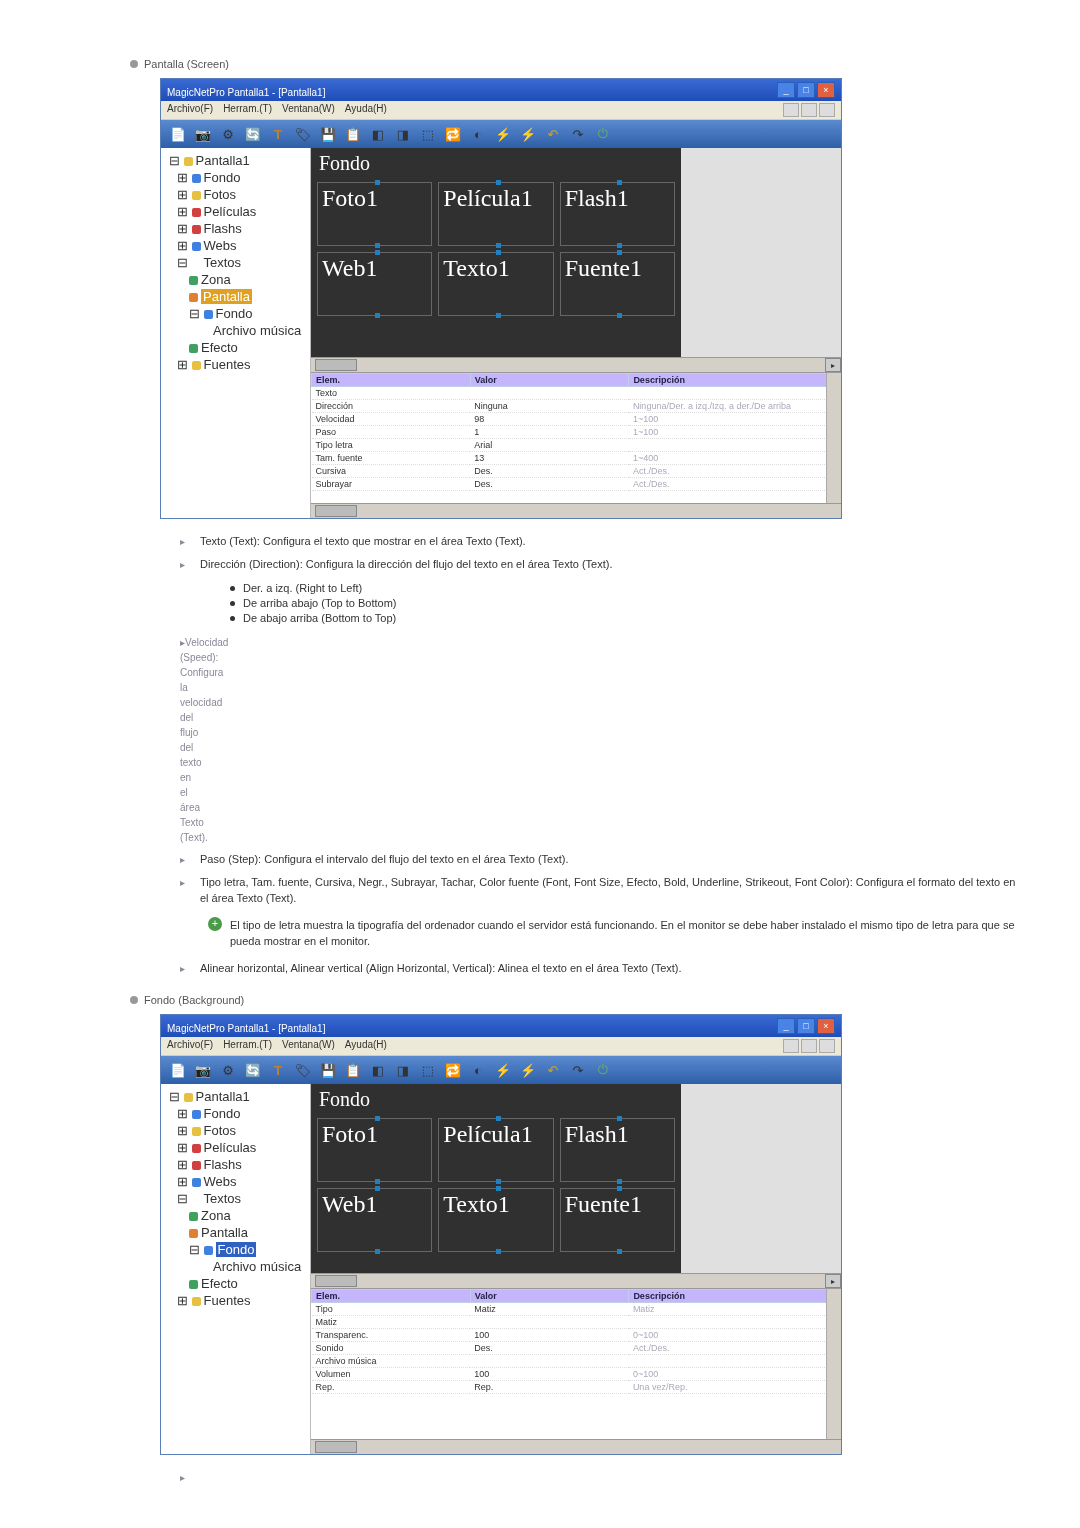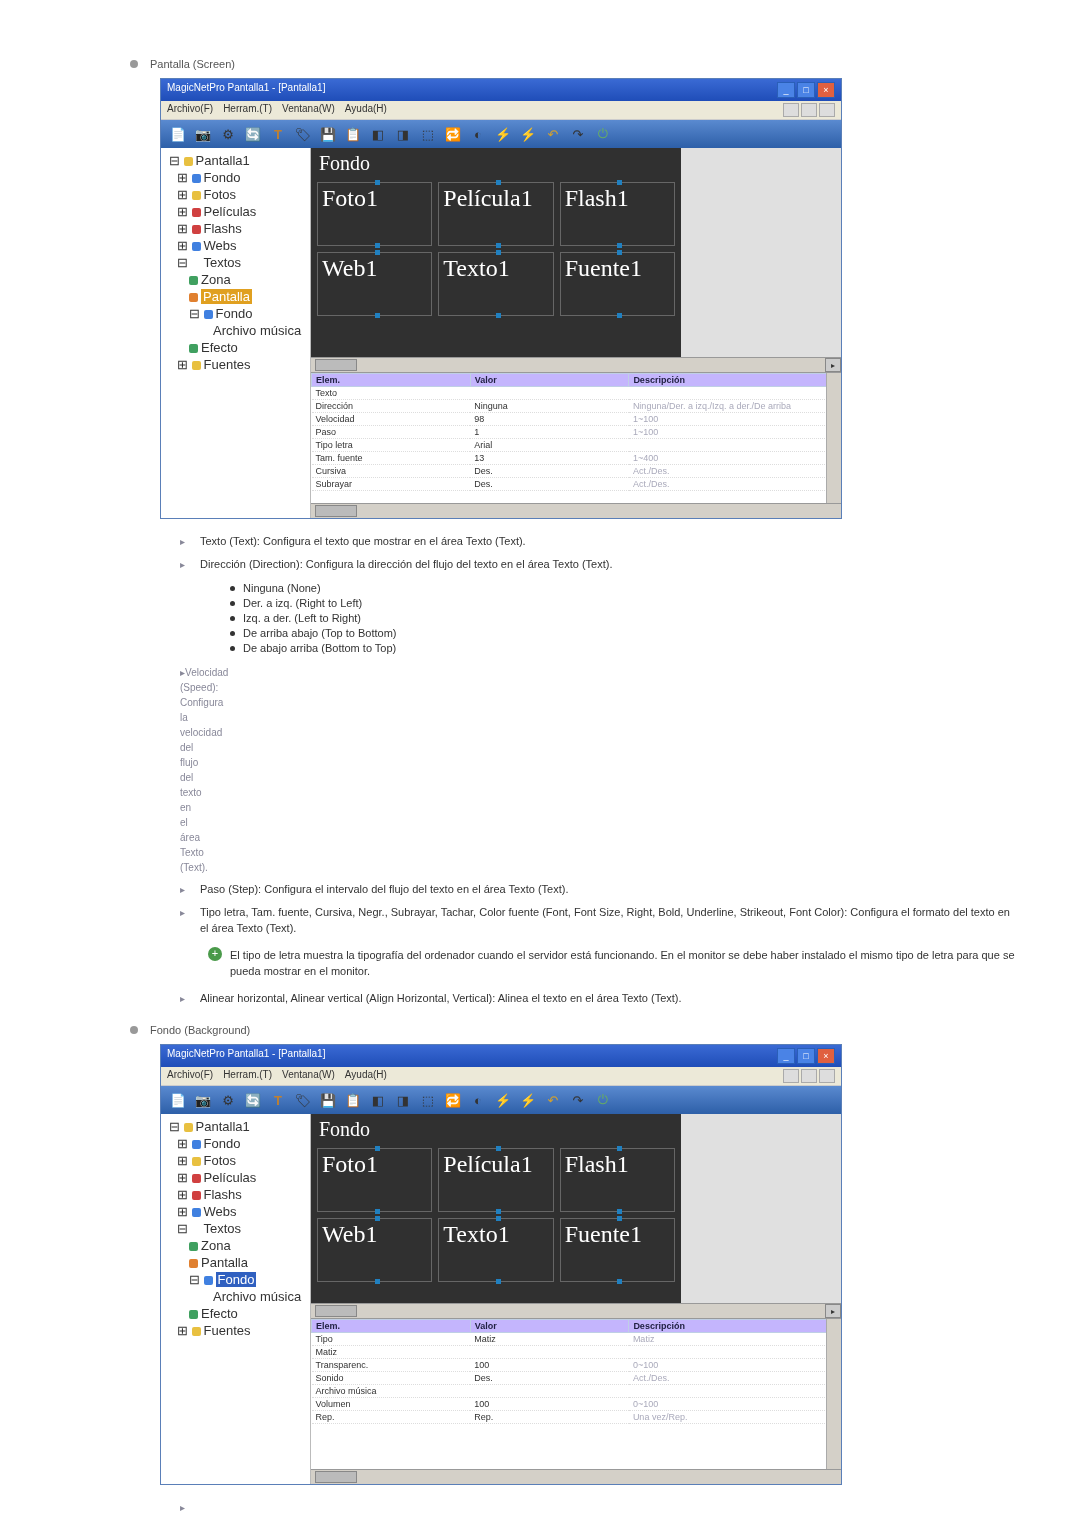--- a/index.html
+++ b/index.html
@@ -8,21 +8,21 @@
   color: #333;
   background: #fff;
   margin: 0;
   padding: 40px 60px;
   width: 1080px;
   box-sizing: border-box;
 }
 .section-header {
   display: flex;
   align-items: center;
-  gap: 12px;
+  gap: 6px;
   margin: 18px 0 8px 70px;
   color: #555;
 }
 .section-header .dot {
   width: 8px; height: 8px;
   border-radius: 50%;
   background: #999;
   flex-shrink:0;
 }
 .screenshot {
@@ -31,21 +31,21 @@
   border: 1px solid #5a7fb8;
   background: #ece9d8;
   font-size: 10px;
 }
 .titlebar {
   background: linear-gradient(#3a6ad4,#1f4db8);
   color: #fff;
   padding: 3px 6px;
   display: flex;
   justify-content: space-between;
-  align-items: flex-start;
+  align-items: flex-end;
 }
 .titlebar .winbtns { display:flex; gap:2px;}
 .titlebar .wb { width:16px; height:14px; background:#4a83e6; border:1px solid #2a5fb8; display:inline-flex; align-items:center; justify-content:center; font-size:9px;}
 .titlebar .wb.close{ background:#e06040;}
 .menubar {
   background:#ece9d8;
   padding: 2px 6px;
   color:#333;
   display:flex;
   gap:2px;
@@ -288,50 +288,42 @@
       <span>Texto (Text): Configura el texto que mostrar en el área Texto (Text).</span>
     </div>
   <div class="row">
       <span class="arrow">▸</span>
       <span>Dirección (Direction): Configura la dirección del flujo del texto en el área Texto (Text).</span>
     </div>
 </div>
 <div class="sublist">
   <div class="srow">
       <span class="bullet"></span>
-      <span>Ninguna (None)</span>
-    </div>
-  <div class="srow">
-      <span class="bullet"></span>
       <span>Der. a izq. (Right to Left)</span>
-    </div>
-  <div class="srow">
-      <span class="bullet"></span>
-      <span>Izq. a der. (Left to Right)</span>
     </div>
   <div class="srow">
       <span class="bullet"></span>
       <span>De arriba abajo (Top to Bottom)</span>
     </div>
   <div class="srow">
       <span class="bullet"></span>
       <span>De abajo arriba (Bottom to Top)</span>
     </div>
 </div>
 <div class="proplist">
   <div class="row">
       <span class="arrow">▸<span>Velocidad (Speed): Configura la velocidad del flujo del texto en el área Texto (Text).</span></span>
     </div>
   <div class="row">
       <span class="arrow">▸</span>
       <span>Paso (Step): Configura el intervalo del flujo del texto en el área Texto (Text).</span>
     </div>
   <div class="row">
       <span class="arrow">▸</span>
-      <span>Tipo letra, Tam. fuente, Cursiva, Negr., Subrayar, Tachar, Color fuente (Font, Font Size, Right, Bold, Underline, Strikeout, Font Color): Configura el formato del texto en el área Texto (Text).</span>
+      <span>Tipo letra, Tam. fuente, Cursiva, Negr., Subrayar, Tachar, Color fuente (Font, Font Size, Efecto, Bold, Underline, Strikeout, Font Color): Configura el formato del texto en el área Texto (Text).</span>
     </div>
 </div>
 <div class="note">
   <span class="nicon">+</span>
   <span>El tipo de letra muestra la tipografía del ordenador cuando el servidor está funcionando. En el monitor se debe haber instalado el mismo tipo de letra para que se pueda mostrar en el monitor.</span>
 </div>
 <div class="proplist">
   <div class="row">
       <span class="arrow">▸</span>
       <span>Alinear horizontal, Alinear vertical (Align Horizontal, Vertical): Alinea el texto en el área Texto (Text).</span>

